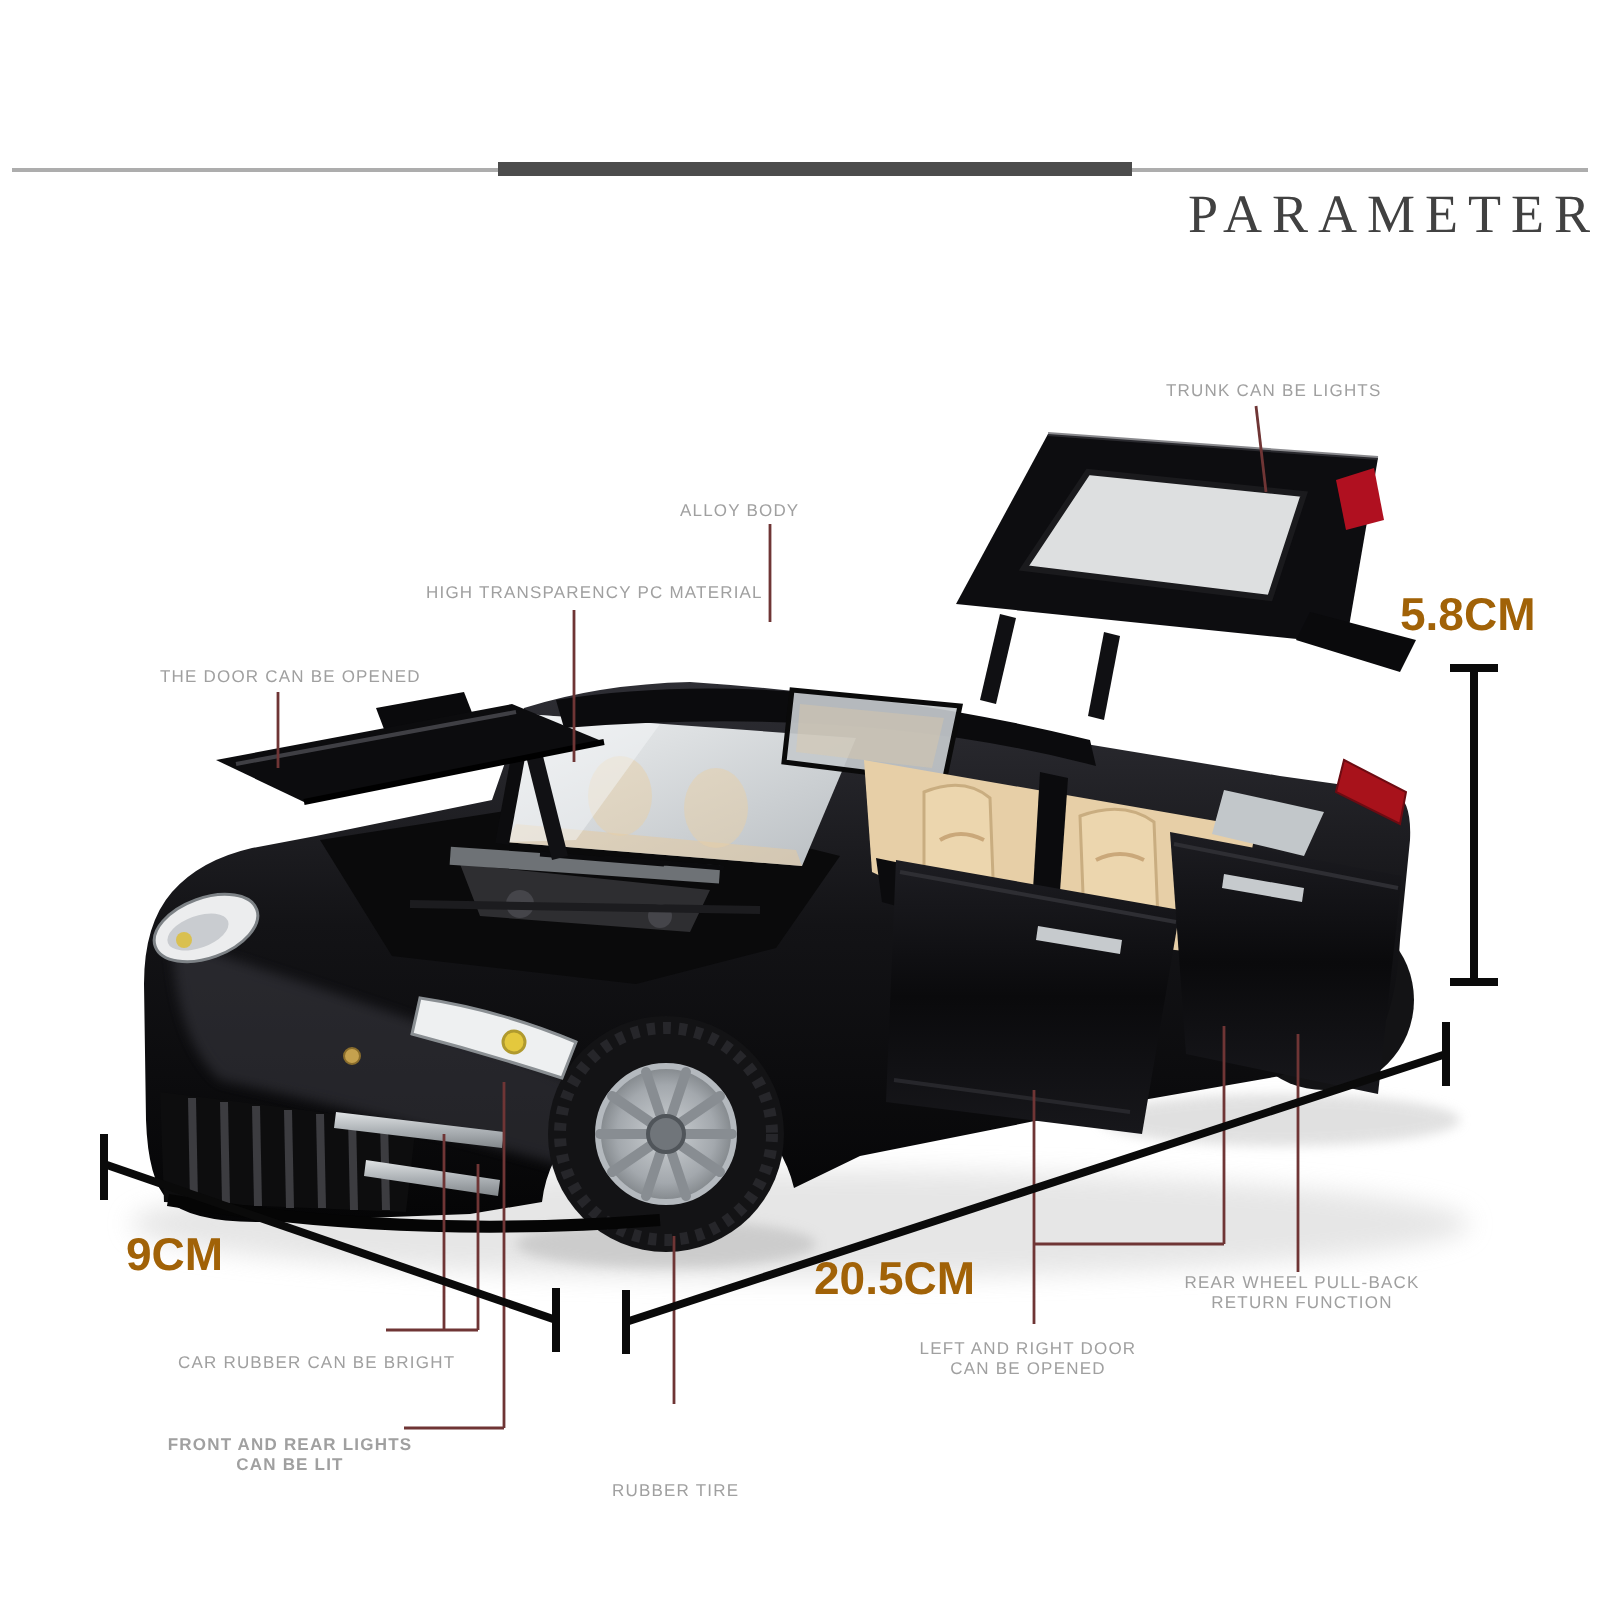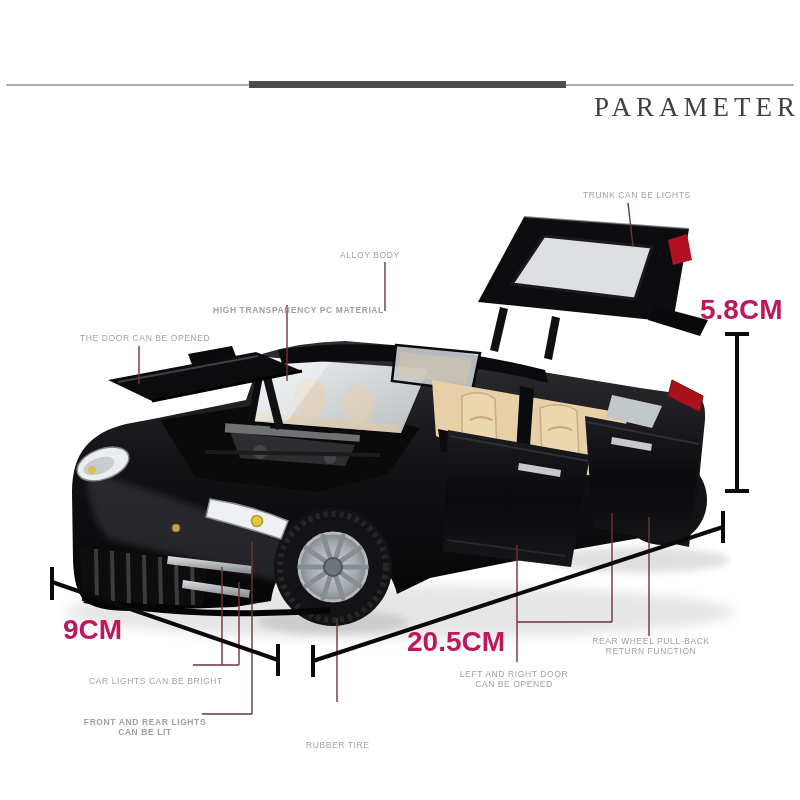--- a/index.html
+++ b/index.html
@@ -10,21 +10,21 @@
   .rule-thick{position:absolute;top:81px;left:249px;width:317px;height:7px;background:#4c4c4c;}
   .page-title{position:absolute;top:92px;left:0;right:0;text-align:right;
               font-family:"Liberation Serif",serif;font-size:27px;letter-spacing:5px;
               color:#414141;font-weight:500;}
   
   #car-svg{position:absolute;left:0;top:0;}
   
   .lbl{position:absolute;font-size:8.5px;letter-spacing:0.6px;color:#a0a0a0;white-space:nowrap;}
   .lbl-center{text-align:center;white-space:normal;line-height:9.5px;}
   
-  .dim{position:absolute;font-size:28px;font-weight:700;color:#be185d;letter-spacing:0;}
+  .dim{position:absolute;font-size:23px;font-weight:700;color:#a16207;letter-spacing:0;}
 </style>
 </head>
 <body>
 
 <div id="stage">
 
   <div class="rule-thin"></div>
   <div class="rule-thick"></div>
   <div class="page-title">PARAMETER</div>
 
@@ -231,23 +231,23 @@
       <g>
         <line x1="737" y1="334" x2="737" y2="491"></line>
         <line x1="725" y1="334" x2="749" y2="334"></line>
         <line x1="725" y1="491" x2="749" y2="491"></line>
       </g>
     </g>
   </svg>
 
   <div class="lbl" style="left:583px;top:190px;">TRUNK CAN BE LIGHTS</div>
   <div class="lbl" style="left:340px;top:250px;">ALLOY BODY</div>
-  <div class="lbl" style="left:213px;top:305px;font-weight:bold;">HIGH TRANSPARENCY PC MATERIAL</div>
+  <div class="lbl" style="left:213px;top:291px;">HIGH TRANSPARENCY PC MATERIAL</div>
   <div class="lbl" style="left:80px;top:333px;">THE DOOR CAN BE OPENED</div>
-  <div class="lbl" style="left:89px;top:676px;">CAR LIGHTS CAN BE BRIGHT</div>
+  <div class="lbl" style="left:89px;top:676px;">CAR RUBBER CAN BE BRIGHT</div>
   <div class="lbl lbl-center" style="left:60px;top:718px;width:170px;font-weight:bold;">
     <div>FRONT AND REAR LIGHTS</div>
     <div>CAN BE LIT</div>
   </div>
   <div class="lbl" style="left:306px;top:740px;">RUBBER TIRE</div>
   <div class="lbl lbl-center" style="left:576px;top:637px;width:150px;">
     <div>REAR WHEEL PULL-BACK</div>
     <div>RETURN FUNCTION</div>
   </div>
   <div class="lbl lbl-center" style="left:438px;top:670px;width:152px;">

